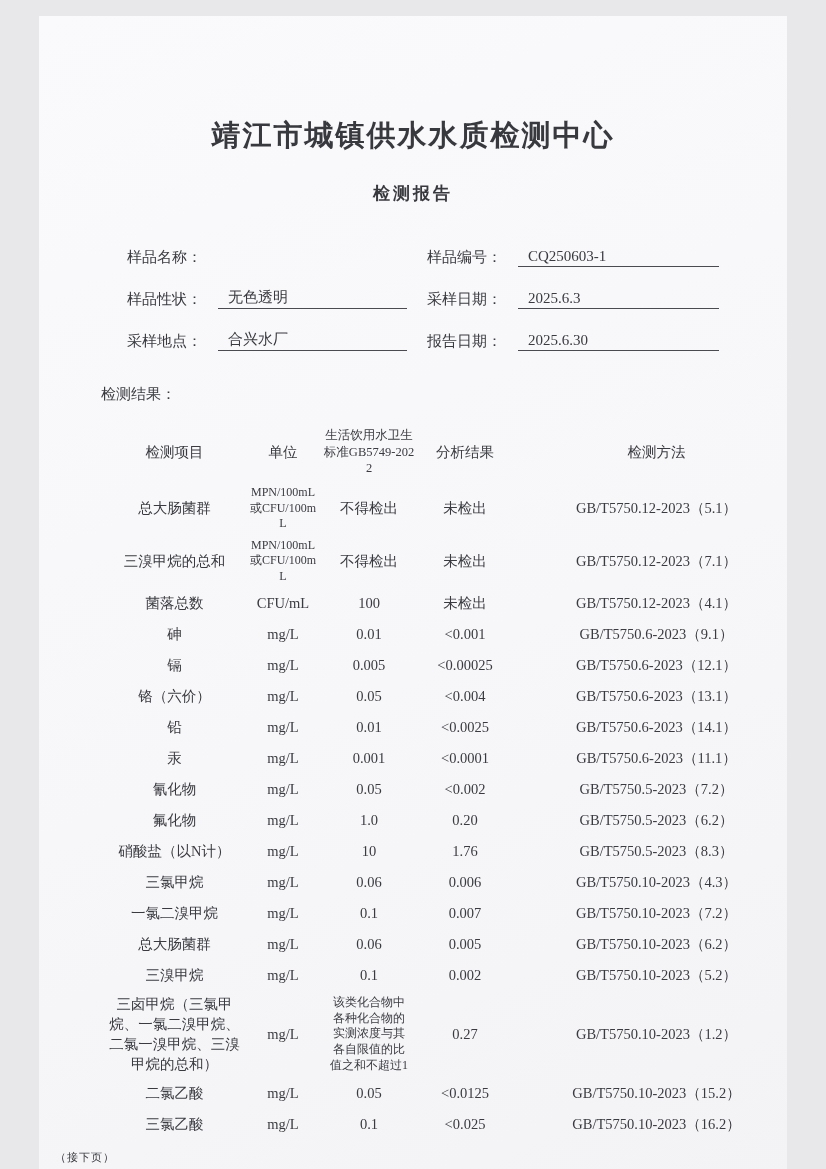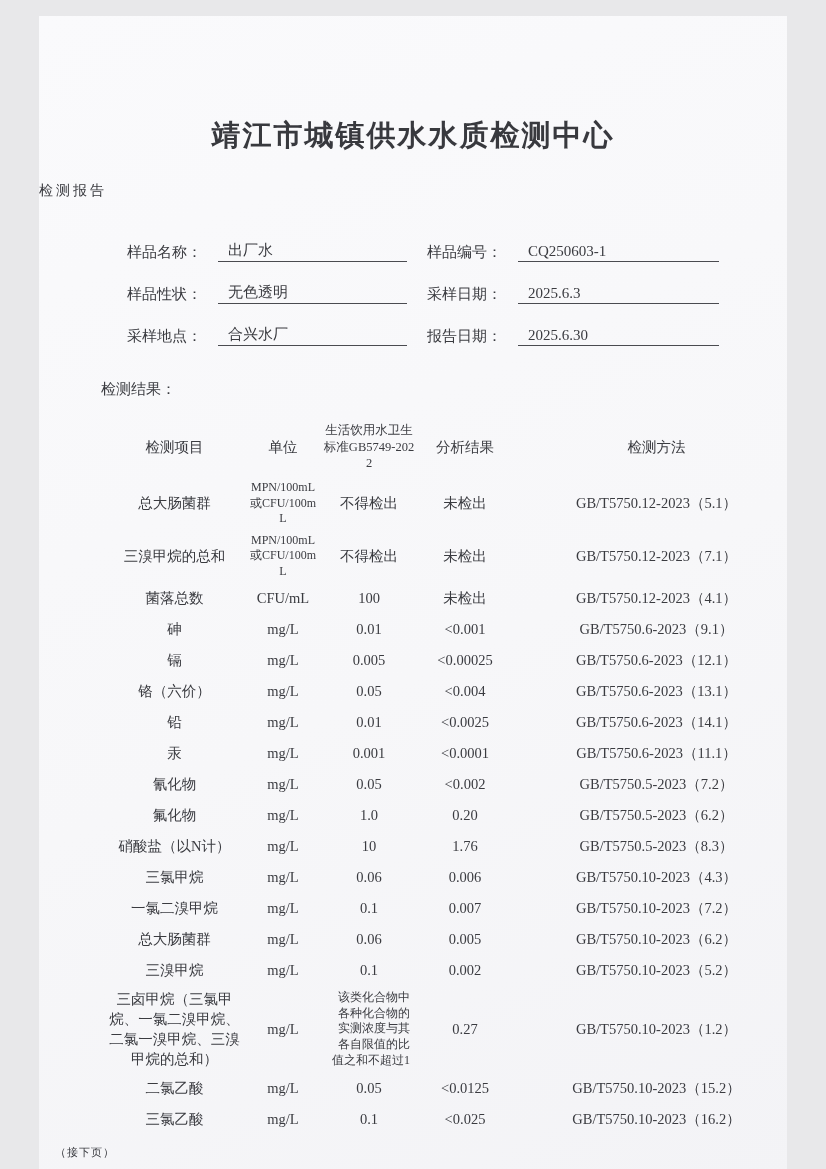--- a/index.html
+++ b/index.html
@@ -18,21 +18,22 @@
   }
   .report-title {
     margin:0; padding-top:100px;
     text-align:center;
     font-size:29px; font-weight:600;
     letter-spacing:2px;
     color:#38393e;
   }
   .report-subtitle {
     margin:26px 0 0 0;
-    font-size:14px; font-weight:400;
+    text-align:center;
+    font-size:17px; font-weight:700;
     letter-spacing:3px;
     color:#38393e;
   }
   .info-grid {
     margin:40px 0 0 88px;
     display:grid;
     grid-template-columns:280px 292px;
     column-gap:86px;
     row-gap:10px;
     gap:20px;
@@ -60,21 +61,21 @@
     padding:3px 2px;
     line-height:1.4;
     word-break:break-all;
   }
   thead th { height:54px; }
   tbody td { height:25px; }
   .cell-inner { display:inline-block; }
   th:nth-child(3) { font-size:12.5px; line-height:1.35; }
   th:nth-child(3) .cell-inner { max-width:92px; }
   td:nth-child(1) .cell-inner { max-width:134px; }
-  td:nth-child(3) .cell-inner { max-width:86px;text-align:right; }
+  td:nth-child(3) .cell-inner { max-width:86px; }
   td.small { font-size:12px; line-height:1.3; }
   td.small .cell-inner { max-width:82px; }
   .continuation-note {
     margin:10px 200px 0 0;
     text-align:left;
     font-size:11px;
     letter-spacing:1px;
     padding-left:16px;
   }
   .page-footer {
@@ -93,21 +94,20 @@
 <body>
 
 <div class="page">
 
   <h1 class="report-title">靖江市城镇供水水质检测中心</h1>
   <h2 class="report-subtitle">检测报告</h2>
 
   <div class="info-grid">
     <div class="info-row">
       <span class="info-label">样品名称：</span>
-      <span class="info-value">出厂水</span>
     </div>
     <div class="info-row">
       <span class="info-label">样品编号：</span>
       <span class="info-value">CQ250603-1</span>
     </div>
     <div class="info-row">
       <span class="info-label">样品性状：</span>
       <span class="info-value">无色透明</span>
     </div>
     <div class="info-row">

